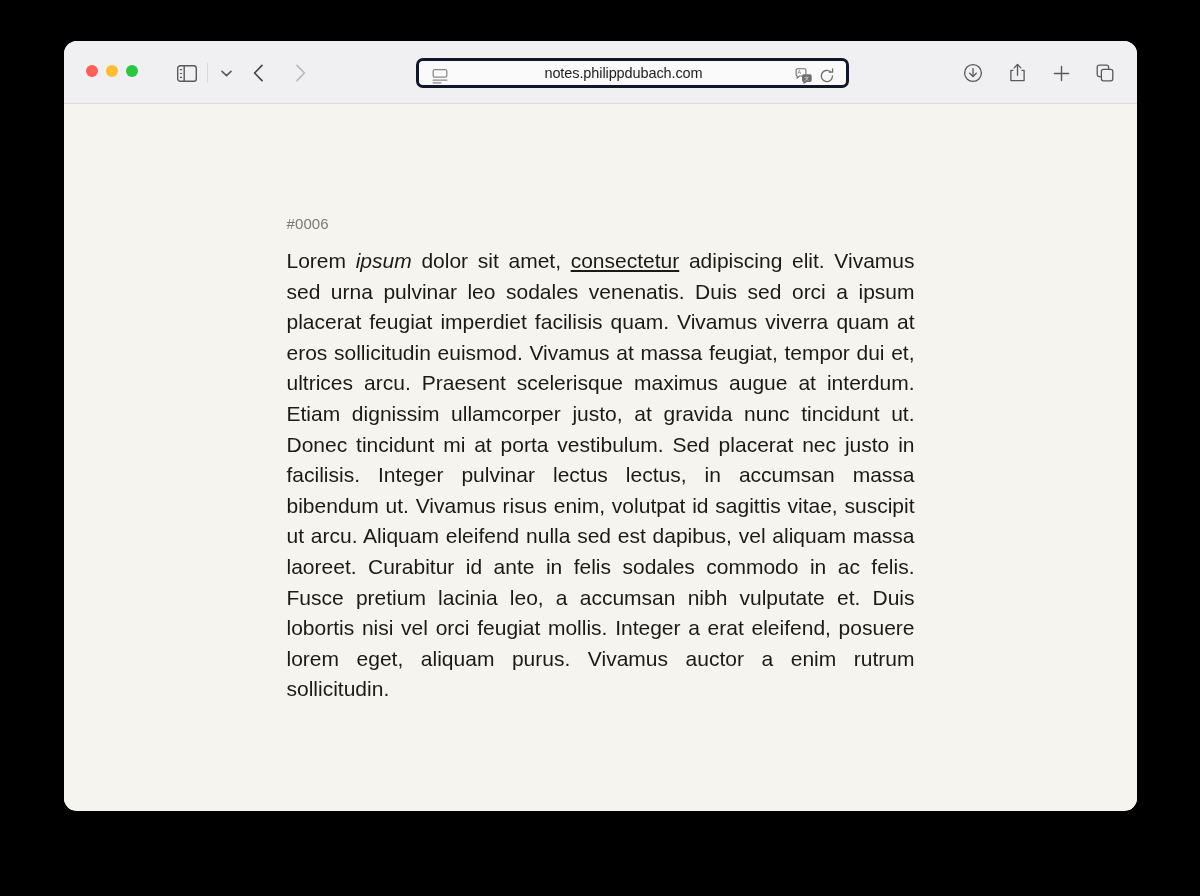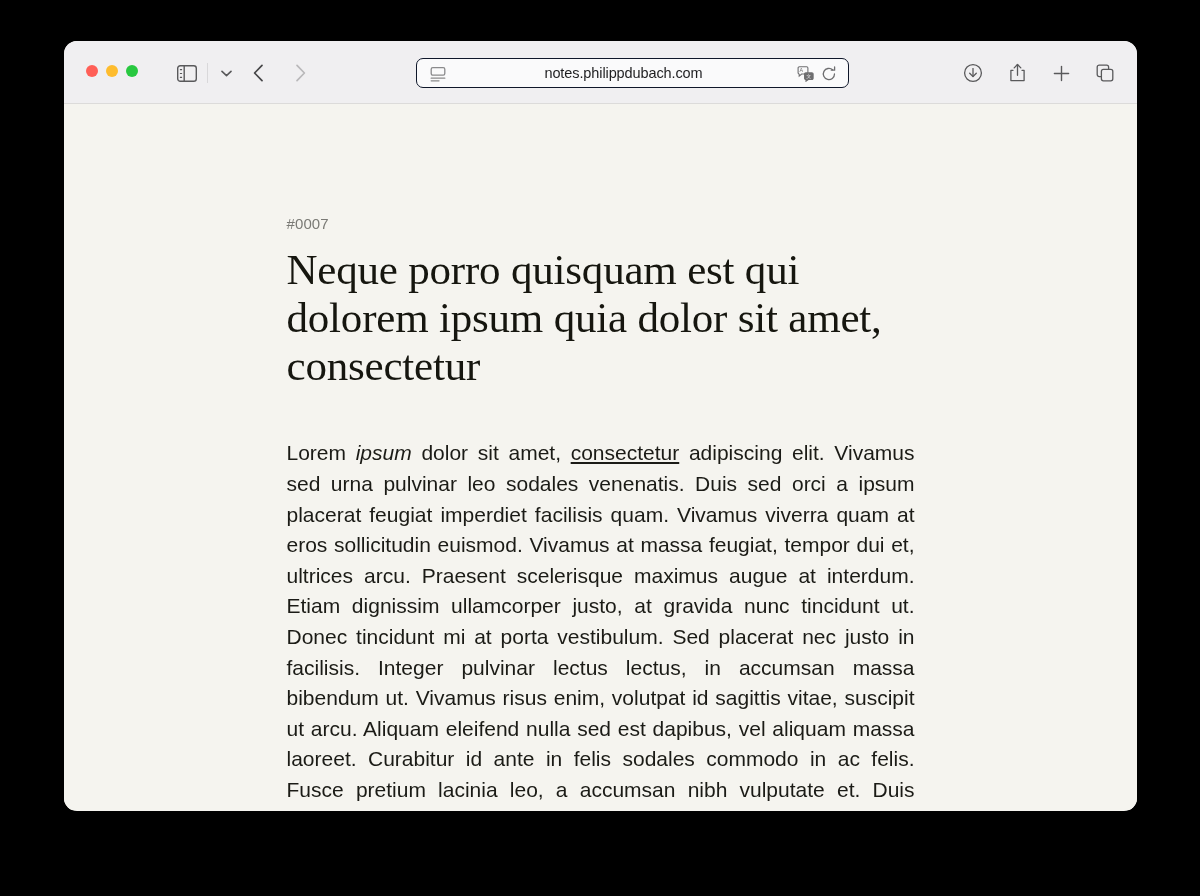--- a/index.html
+++ b/index.html
@@ -59,21 +59,21 @@
 
   .nav-back    { left:182px; top:20px; width:24px; height:24px; color:#464648; }
   .nav-forward { left:224px; top:20px; width:24px; height:24px; color:#B9B8BA; }
 
   
   .url-field {
     position:absolute;
     left:352px; top:17px;
     width:433px; height:30px;
     background:#FAFAFB;
-    border:1px solid #0f172a;
+    border:3px solid #0f172a;
     border-radius:7px;
     display:flex; align-items:center;
   }
   .reader-icon { position:absolute; left:12px; top:6px; width:18px; height:18px; color:#8A8A8C; }
   .url-text {
     flex:1; text-align:center;
     font-size:14.5px; color:#1D1D1F;
     letter-spacing:-0.1px;
     padding:0 58px 0 40px;
     white-space:nowrap; overflow:hidden; text-overflow:ellipsis;
@@ -218,19 +218,18 @@
         <svg width="20" height="20" viewBox="0 0 20 20" fill="none" stroke="currentColor" stroke-width="1.3">
           <rect x="2.2" y="2.2" width="11.4" height="11.4" rx="2"></rect>
           <rect x="6.4" y="6.4" width="11.4" height="11.4" rx="2" fill="#F0EFF1"></rect>
         </svg>
       </span>
     </div>
   </div>
 
   <div class="page">
     <div class="article">
-      <div class="note-id">#0007</div>
-      <h1 class="note-title">Neque porro quisquam est qui dolorem ipsum quia dolor sit amet, consectetur</h1>
+      <div class="note-id">#0006</div>
       <p class="note-body"><span>Lorem </span><em>ipsum</em><span> dolor sit amet, </span><a href="#">consectetur</a><span> adipiscing elit. Vivamus sed urna pulvinar leo sodales venenatis. Duis sed orci a ipsum placerat feugiat imperdiet facilisis quam. Vivamus viverra quam at eros sollicitudin euismod. Vivamus at massa feugiat, tempor dui et, ultrices arcu. Praesent scelerisque maximus augue at interdum. Etiam dignissim ullamcorper justo, at gravida nunc tincidunt ut. Donec tincidunt mi at porta vestibulum. Sed placerat nec justo in facilisis. Integer pulvinar lectus lectus, in accumsan massa bibendum ut. Vivamus risus enim, volutpat id sagittis vitae, suscipit ut arcu. Aliquam eleifend nulla sed est dapibus, vel aliquam massa laoreet. Curabitur id ante in felis sodales commodo in ac felis. Fusce pretium lacinia leo, a accumsan nibh vulputate et. Duis lobortis nisi vel orci feugiat mollis. Integer a erat eleifend, posuere lorem eget, aliquam purus. Vivamus auctor a enim rutrum sollicitudin.</span></p>
     </div>
   </div>
 
 </div>
 
 </body></html>

